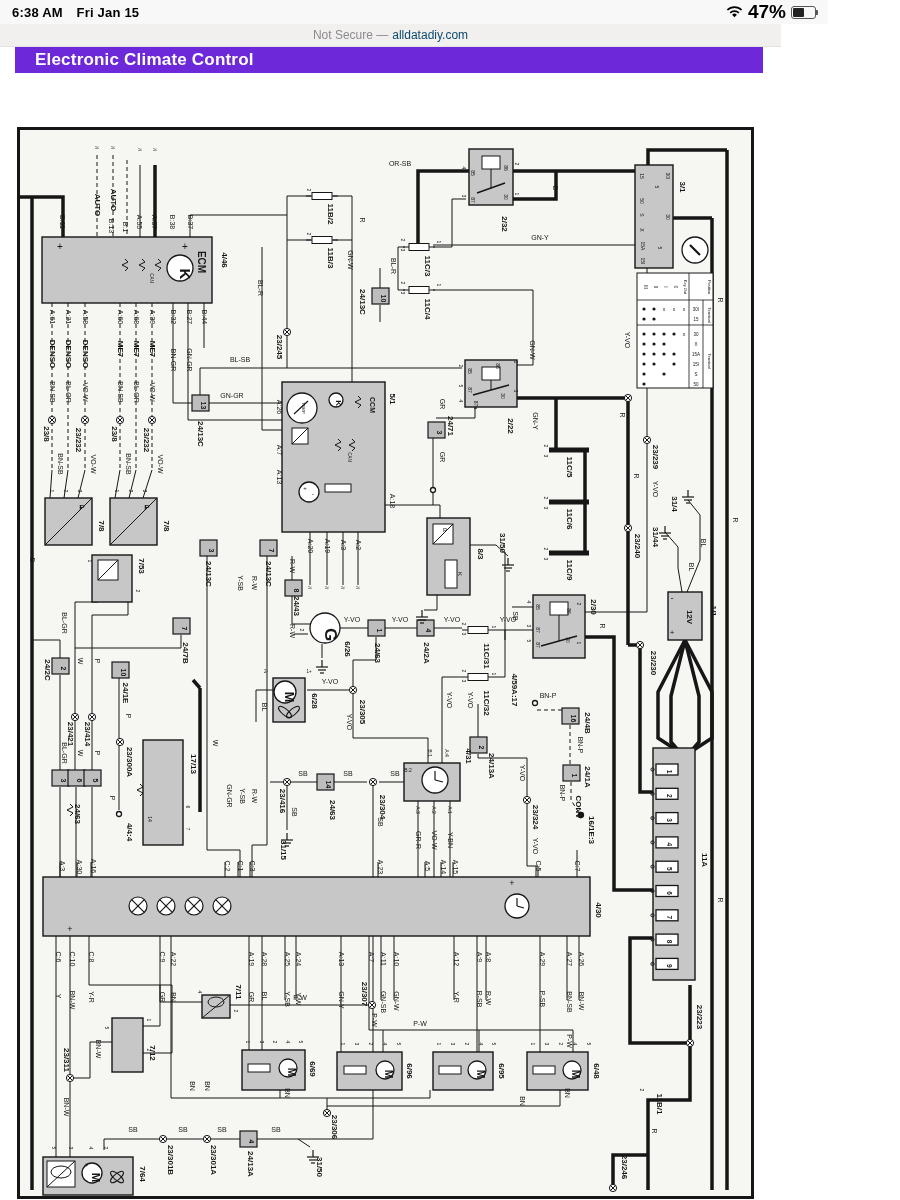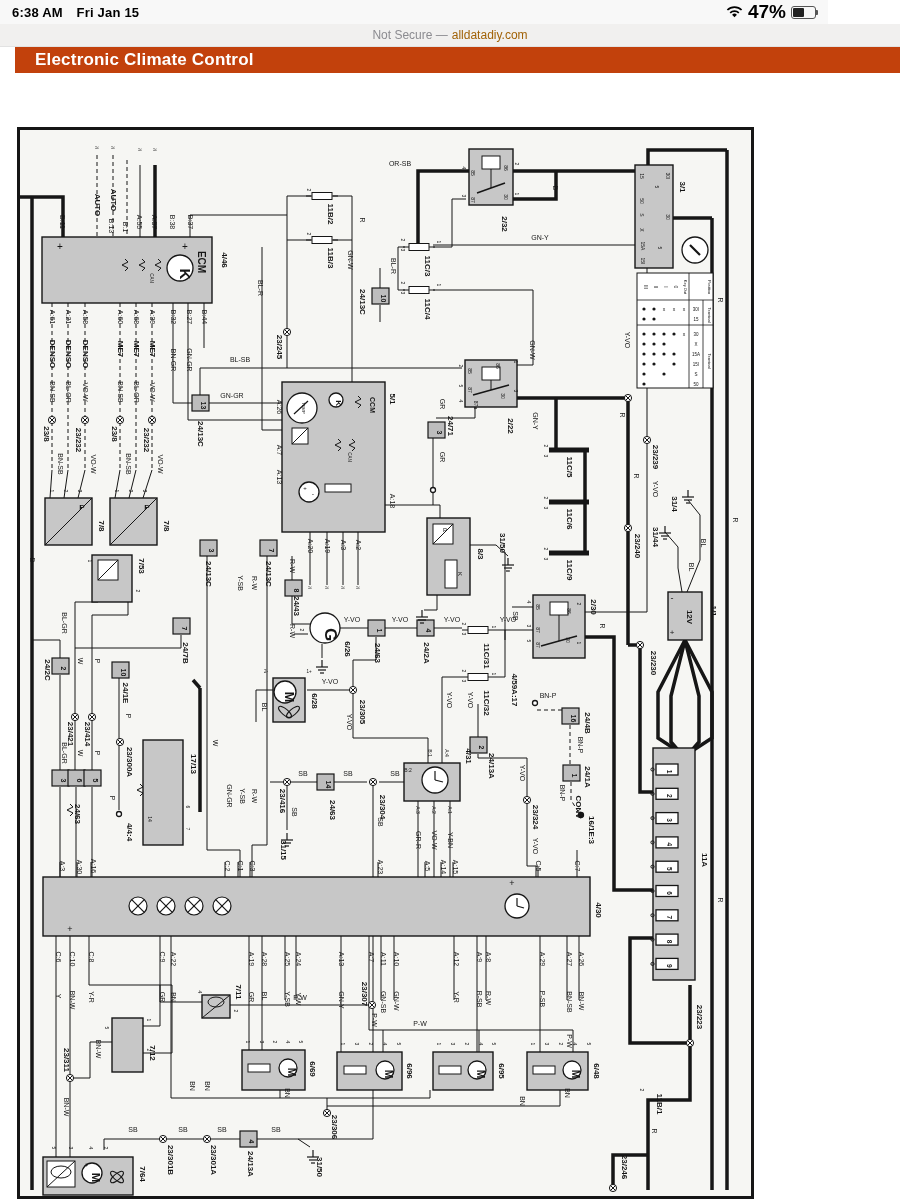--- a/index.html
+++ b/index.html
@@ -6,24 +6,24 @@
   body{width:900px;height:1200px;position:relative;background:#fff;
        font-family:"Liberation Sans","DejaVu Sans",sans-serif;overflow:hidden;}
   .status-bar{position:absolute;left:0;top:0;width:828px;height:24px;background:#f8f8f8;
       display:flex;align-items:center;justify-content:space-between;padding:11px 12px;box-sizing:border-box;}
   .sb-left{font-size:13px;font-weight:bold;color:#000;letter-spacing:.2px;}
   .sb-left .sb-date{margin-left:10px;}
   .sb-right{display:flex;align-items:center;gap:5px;font-size:19px;font-weight:bold;color:#000;}
   .batt{width:23px;height:11px;border:1px solid #555;border-radius:3px;position:relative;}
   .batt .fill{position:absolute;left:1px;top:1px;bottom:1px;width:47%;background:#222;border-radius:1px;}
   .batt .nub{position:absolute;right:-3px;top:3px;width:2px;height:5px;background:#555;border-radius:0 1px 1px 0;}
-  .url-bar{position:absolute;left:0;top:24px;width:900px;height:22px;background:#f1f0ef;
+  .url-bar{position:absolute;left:0;top:24px;width:781px;height:22px;background:#f1f0ef;
       display:flex;align-items:center;justify-content:center;font-size:12px;color:#8b8b90;border-bottom:1px solid #e2e2e2;}
-  .url-bar .domain{color:#a16207;margin-left:4px;}
-  .page-header{position:absolute;left:15px;top:47px;width:885px;height:26px;background:#c2410c;
+  .url-bar .domain{color:#0c4a6e;margin-left:4px;}
+  .page-header{position:absolute;left:15px;top:47px;width:748px;height:26px;background:#6d28d9;
       display:flex;align-items:center;}
   .page-header .title{color:#fff;font-weight:bold;font-size:17px;margin-left:20px;letter-spacing:.2px;}
   .diagram-frame{position:absolute;left:17px;top:127px;width:731px;height:1066px;border:3px solid #161616;
       background:#f6f6f3;}
   svg text{font-family:"Liberation Sans","DejaVu Sans",sans-serif;}
 </style>
 </head>
 <body>
 
 <div class="status-bar">

